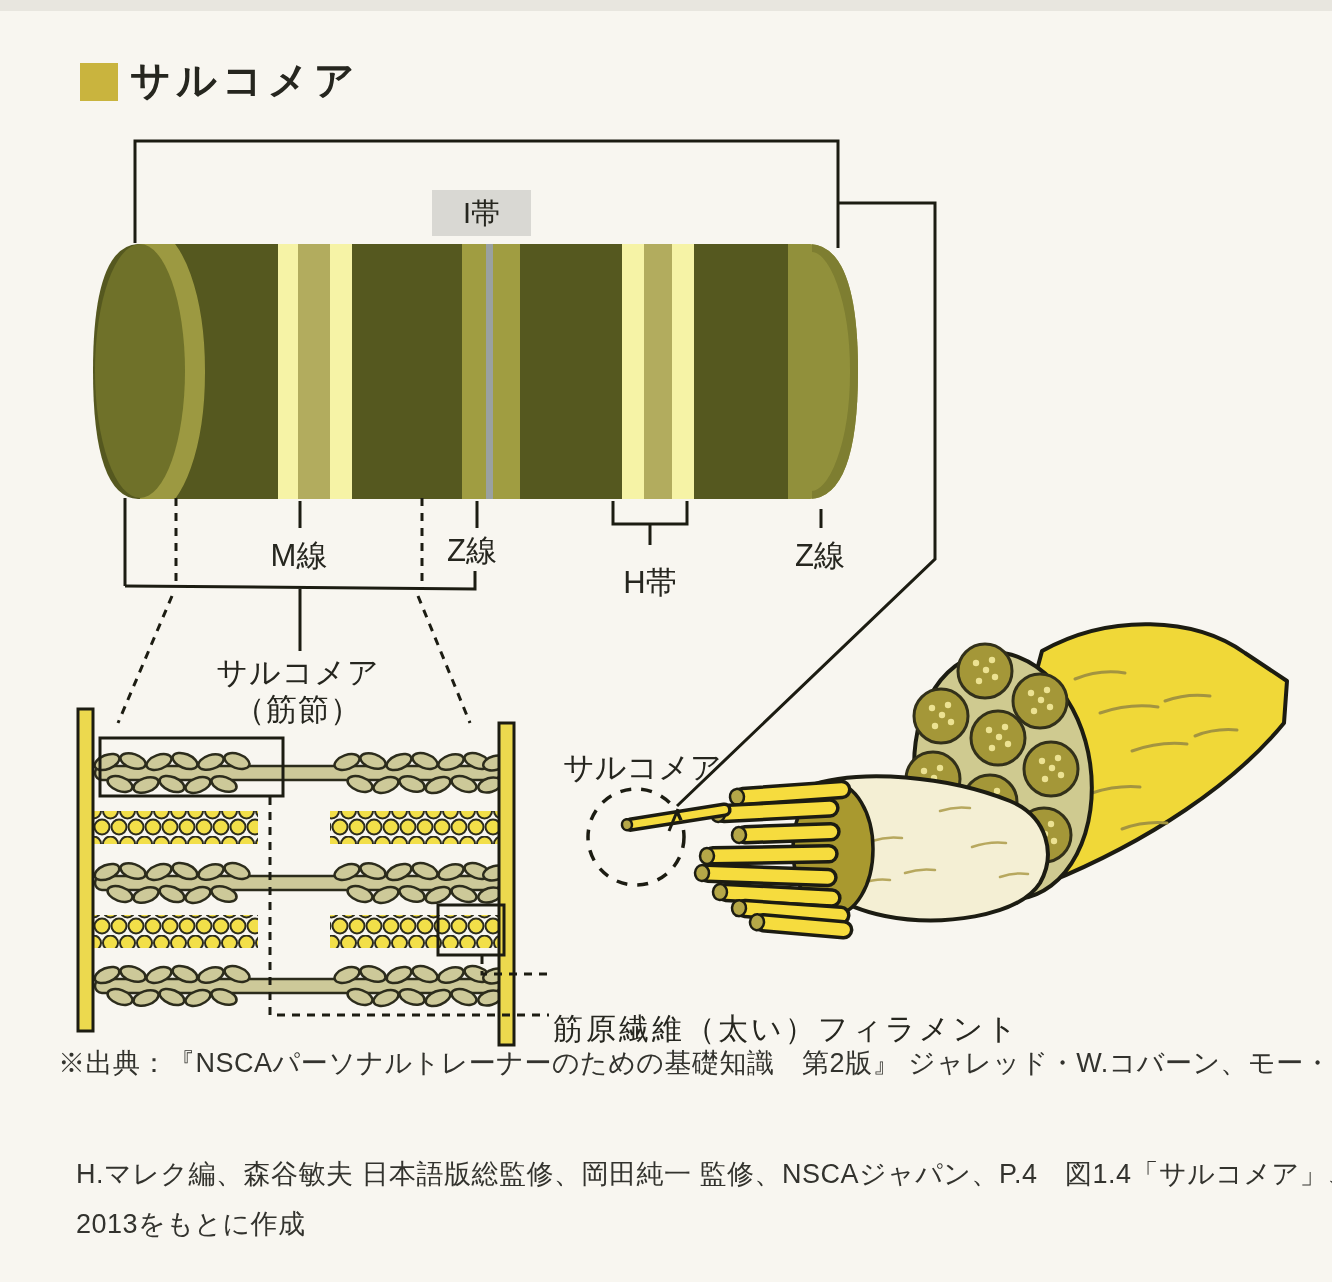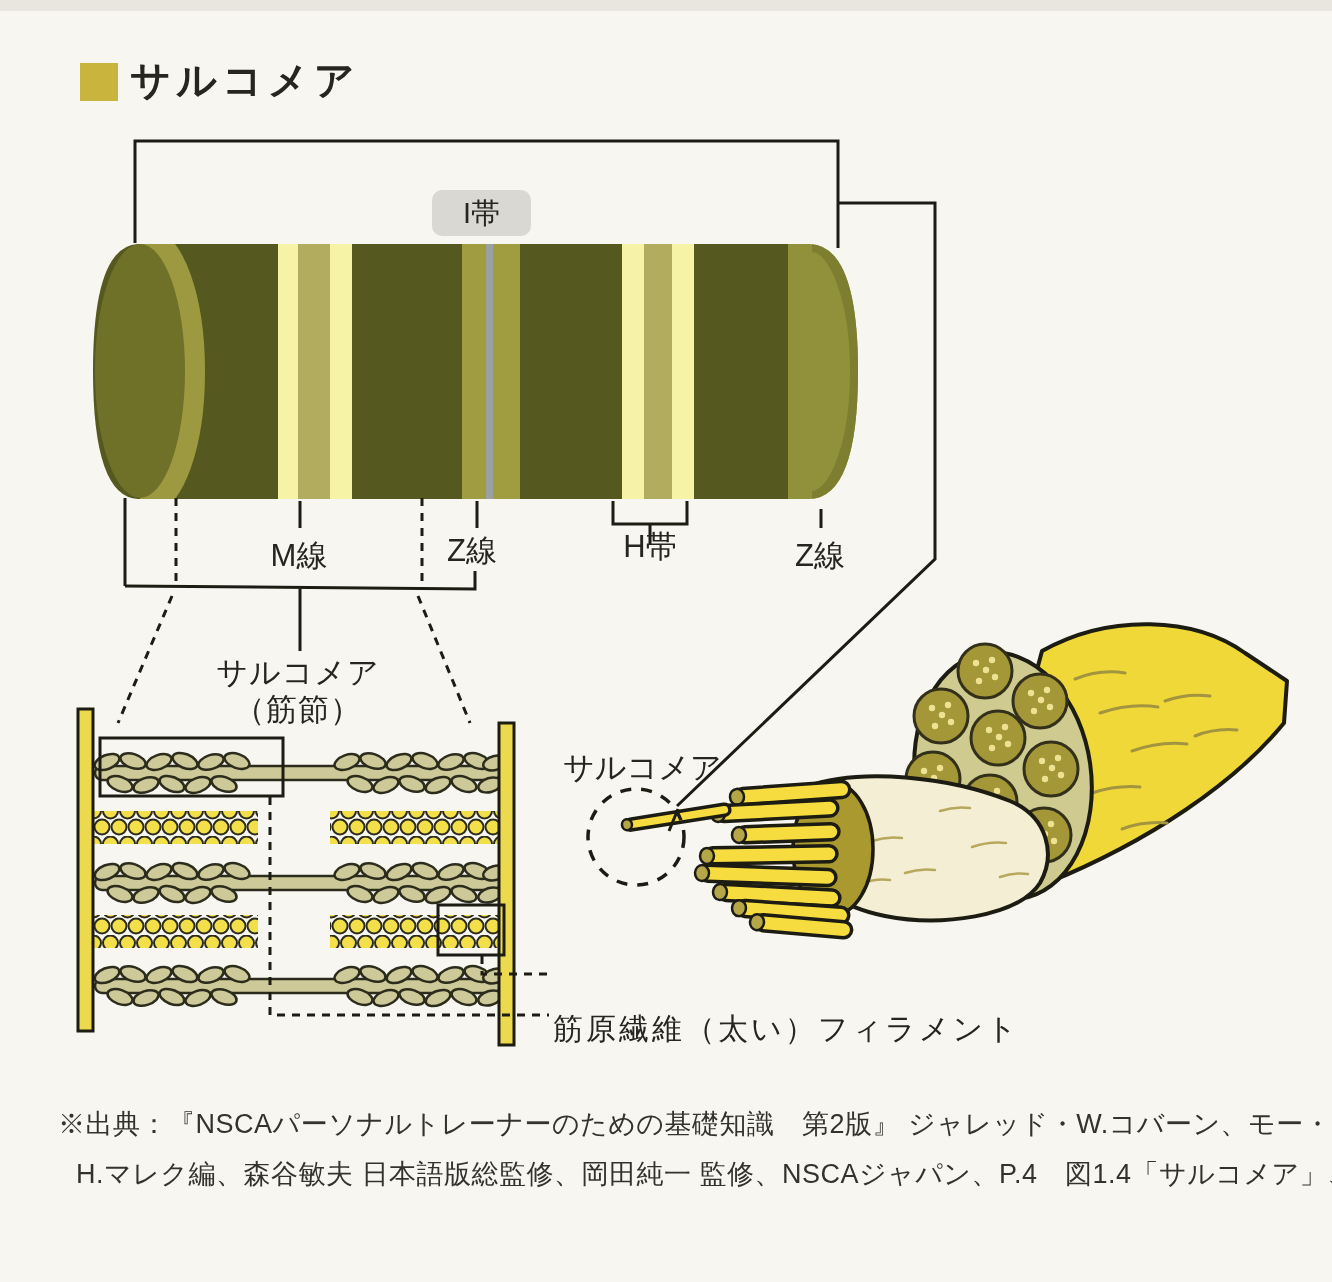--- a/index.html
+++ b/index.html
@@ -6,21 +6,21 @@
   .canvas{
     position:relative;width:1332px;height:1282px;margin:11px auto;
     background:#f8f6f0;overflow:hidden;
     font-family:"Liberation Sans",sans-serif;color:#26261f;text-decoration:underline;
   }
   .art{position:absolute;left:0;top:0;z-index:1;}
   .lbl{position:absolute;z-index:2;color:#26261f;white-space:nowrap;}
   .ctr{transform:translateX(-50%);text-align:center;}
   .hdr-bullet{position:absolute;left:80px;top:52px;width:38px;height:38px;background:#c9b43e;z-index:2;}
   .hdr-title{position:absolute;left:130px;top:42px;font-size:40px;font-weight:bold;letter-spacing:5px;z-index:2;}
-  .bandbox{background:#d9d8d3;text-align:center;font-size:29px;z-index:2;position:absolute;border-radius:10px;}
+  .bandbox{background:#d9d8d3;text-align:center;font-size:29px;z-index:2;position:absolute;}
   .linelbl{font-size:31px;}
   .sarcolbl{font-size:31px;line-height:37px;letter-spacing:1px;}
   .filam{font-size:30px;letter-spacing:3px;}
   .cite{font-size:27px;color:#33332e;line-height:34px;letter-spacing:0.5px;}
   .myoB{fill:#cdc999;stroke:#2c2c1c;stroke-width:2.5;}
   .fascC{fill:#a49738;stroke:#32301a;stroke-width:3;}
   .dot{fill:#ece292;stroke:none;}
   .ink{stroke:#1c1c12;fill:none;stroke-width:3;}
   .inkD{stroke:#1c1c12;fill:none;stroke-width:3;stroke-dasharray:8 7;}
   .rod{fill:#f6dc3e;stroke:#1c1c12;stroke-width:3.5;}
@@ -222,28 +222,29 @@
     </g>
   </svg>
 
   <div class="hdr-bullet"></div>
   <div class="hdr-title lbl">サルコメア</div>
 
   <div class="bandbox" style="left:432px;top:179px;width:99px;height:46px;line-height:46px;">I帯</div>
 
   <div class="lbl linelbl ctr" style="left:299px;top:524px;">M線</div>
   <div class="lbl linelbl ctr" style="left:472px;top:519px;">Z線</div>
-  <div class="lbl linelbl ctr" style="left:650px;top:515px;">H帯</div>
+  <div class="lbl linelbl ctr" style="left:650px;top:551px;">H帯</div>
   <div class="lbl linelbl ctr" style="left:820px;top:524px;">Z線</div>
 
   <div class="lbl sarcolbl ctr" style="left:298px;top:643px;">
     <div>サルコメア</div>
     <div>（筋節）</div>
   </div>
 
   <div class="lbl linelbl" style="left:563px;top:736px;">サルコメア</div>
 
   <div class="lbl filam" style="left:553px;top:998px;">筋原繊維（太い）フィラメント</div>
 
-  <div class="lbl cite" style="left:58px;top:1096px;">※出典：『NSCAパーソナルトレーナーのための基礎知識　第2版』 ジャレッド・W.コバーン、モー・</div>
+  <div class="lbl cite" style="left:58px;top:1035px;">※出典：『NSCAパーソナルトレーナーのための基礎知識　第2版』 ジャレッド・W.コバーン、モー・</div>
   <div class="lbl cite" style="left:76px;top:1146px;">H.マレク編、森谷敏夫 日本語版総監修、岡田純一 監修、NSCAジャパン、P.4　図1.4「サルコメア」、</div>
+  <div class="lbl cite" style="left:76px;top:1196px;">2013をもとに作成</div>
 
 </div>
 
 </body></html>

